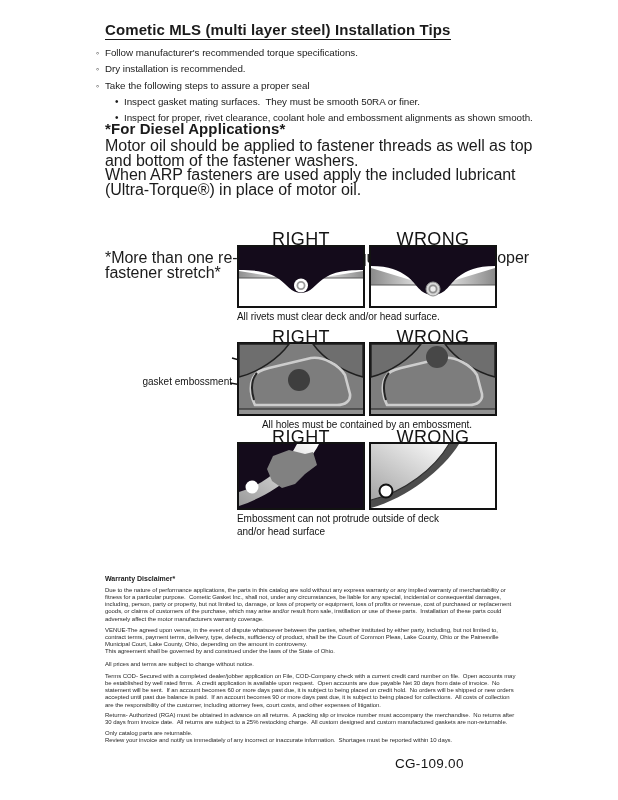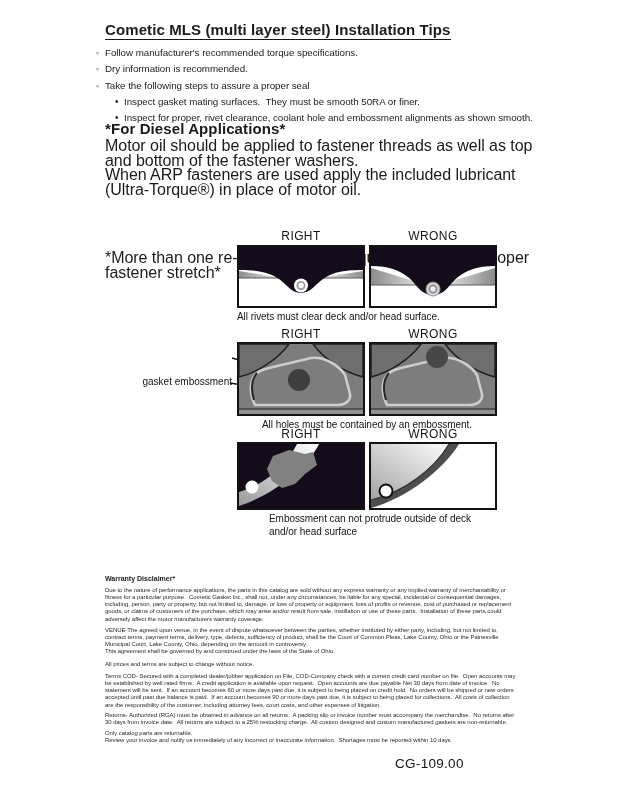--- a/index.html
+++ b/index.html
@@ -16,21 +16,21 @@
   .bullets { left:96px; top:45px; width:450px; font-size:9.8px; line-height:15.4px; letter-spacing:-0.05px; }
   .b-row { display:flex; align-items:baseline; }
   .b-row.sub { margin-left:19px; }
   .mk { width:9px; flex:0 0 9px; }
   .mk.circle { font-size:9px; }
   .mk.dot { font-size:10px; }
 
   .h2 { font-size:15px; font-weight:bold; letter-spacing:0.1px; }
   .body-par { width:450px; font-size:16px; line-height:14.6px; letter-spacing:-0.05px; }
 
-  .dg-title { width:128px; text-align:center; font-size:12px; letter-spacing:0.4px; color:#141414; }
+  .dg-title { width:128px; text-align:center; font-size:18px; letter-spacing:0.4px; color:#141414; }
   .dg-caption { font-size:10px; letter-spacing:-0.05px; color:#141414; line-height:12.8px; }
   .dg-label { width:132px; text-align:right; font-size:10px; line-height:12.5px; color:#141414; }
   svg.leaders { position:absolute; pointer-events:none; }
 
   .warranty { font-size:6px; line-height:7.15px; letter-spacing:-0.05px; color:#2a2a2a; width:462px; }
   .warranty-h { font-size:7px; font-weight:bold; color:#222; }
 
   .doc-code { font-size:13.5px; letter-spacing:0.3px; color:#141414;margin-left:8px; }
 </style>
 </head>
@@ -42,21 +42,21 @@
     <span>Cometic MLS (multi layer steel) Installation Tips</span>
   </div>
 
   <div class="abs bullets">
     <div class="b-row">
       <span class="mk circle">◦</span>
       <span class="pre">Follow manufacturer's recommended torque specifications.</span>
     </div>
     <div class="b-row">
       <span class="mk circle">◦</span>
-      <span class="pre">Dry information is recommended.</span>
+      <span class="pre">Dry installation is recommended.</span>
     </div>
     <div class="b-row">
       <span class="mk circle">◦</span>
       <span class="pre">Take the following steps to assure a proper seal</span>
     </div>
     <div class="b-row sub">
       <span class="mk dot">•</span>
       <span class="pre">Inspect gasket mating surfaces.  They must be smooth 50RA or finer.</span>
     </div>
     <div class="b-row sub">
@@ -171,21 +171,21 @@
           <stop offset="1" stop-color="#a8a8a8"></stop>
         </linearGradient>
     </defs>
     <rect x="1" y="1" width="126" height="66" fill="#ffffff" stroke="#121212" stroke-width="2"></rect>
     <path d="M2,2 L80,2 C66,26 36,50 2,58 Z" fill="url(#b3w)"></path>
     <path d="M80,2 L90,2 C74,28 38,56 2,66 L2,58 C36,50 66,26 80,2 Z" fill="#4d4d4d"></path>
     <path d="M80,2 C66,26 36,50 2,58" fill="none" stroke="#2e2e2e" stroke-width="1.2"></path>
     <circle cx="17" cy="49" r="6.5" fill="#ffffff" stroke="#121212" stroke-width="2"></circle>
   </svg>
 
-  <div class="abs dg-caption pre" style="left:237px; top:513px;margin-left:32px;">Embossment can not protrude outside of deck<br>and/or head surface</div>
+  <div class="abs dg-caption pre" style="left:237px; top:513px;">Embossment can not protrude outside of deck<br>and/or head surface</div>
 
   <div class="abs warranty-h" style="left:105px; top:575px;">Warranty Disclaimer*</div>
   <div class="abs warranty pre" style="left:105px; top:587px;">Due to the nature of performance applications, the parts in this catalog are sold without any express warranty or any implied warranty of merchantability or<br>fitness for a particular purpose.  Cometic Gasket Inc., shall not, under any circumstances, be liable for any special, incidental or consequential damages,<br>including, person, party or property, but not limited to, damage, or loss of property or equipment, loss of profits or revenue, cost of purchased or replacement<br>goods, or claims of customers of the purchase, which may arise and/or result from sale, instillation or use of these parts.  Installation of these parts could<br>adversely affect the motor manufacturers warranty coverage.</div>
   <div class="abs warranty pre" style="left:105px; top:627px;">VENUE-The agreed upon venue, in the event of dispute whatsoever between the parties, whether instituted by either party, including, but not limited to,<br>contract terms, payment terms, delivery, type, defects, sufficiency of product, shall be the Court of Common Pleas, Lake County, Ohio or the Painesville<br>Municipal Court, Lake County, Ohio, depending on the amount in controversy.<br>This agreement shall be governed by and construed under the laws of the State of Ohio.</div>
   <div class="abs warranty pre" style="left:105px; top:661px;">All prices and terms are subject to change without notice.</div>
   <div class="abs warranty pre" style="left:105px; top:673px;">Terms COD- Secured with a completed dealer/jobber application on File, COD-Company check with a current credit card number on file.  Open accounts may<br>be established by well rated firms.  A credit application is available upon request.  Open accounts are due payable Net 30 days from date of invoice.  No<br>statement will be sent.  If an account becomes 60 or more days past due, it is subject to being placed on credit hold.  No orders will be shipped or new orders<br>accepted until past due balance is paid.  If an account becomes 90 or more days past due, it is subject to being placed for collections.  All costs of collection<br>are the responsibility of the customer, including attorney fees, court costs, and other expenses of litigation.</div>
   <div class="abs warranty pre" style="left:105px; top:712px;">Returns- Authorized (RGA) must be obtained in advance on all returns.  A packing slip or invoice number must accompany the merchandise.  No returns after<br>30 days from invoice date.  All returns are subject to a 25% restocking charge.  All custom designed and custom manufactured gaskets are non-returnable.</div>
   <div class="abs warranty pre" style="left:105px; top:730px;">Only catalog parts are returnable.<br>Review your invoice and notify us immediately of any incorrect or inaccurate information.  Shortages must be reported within 10 days.</div>
 
   <div class="abs doc-code" style="left:387px; top:756px;">CG-109.00</div>

